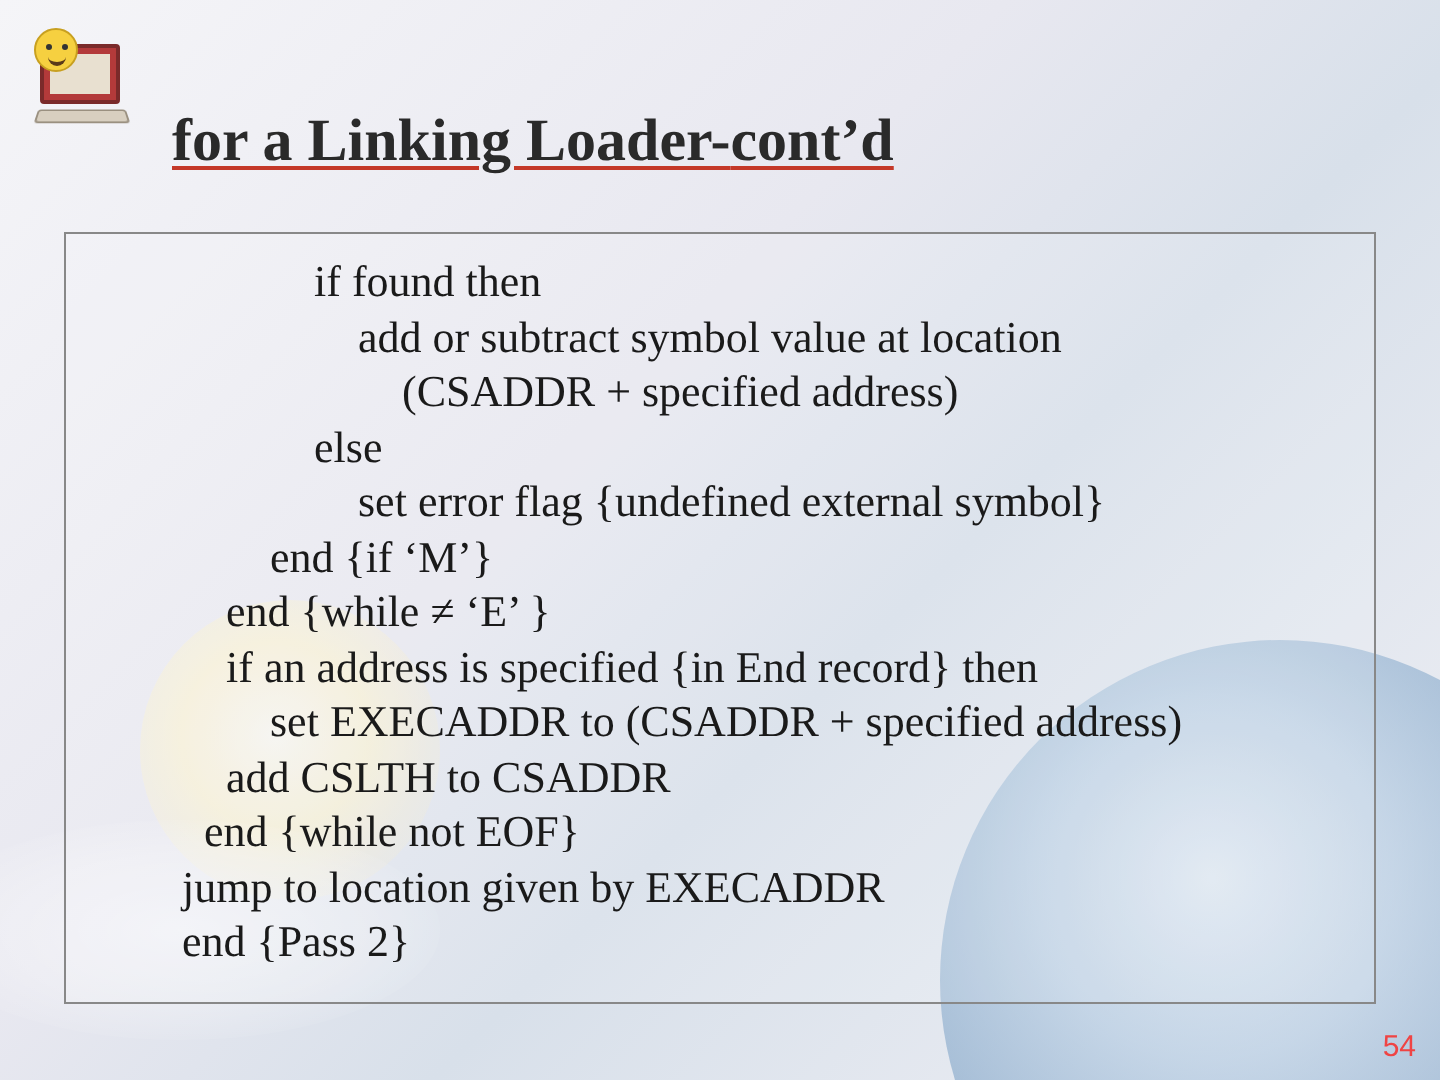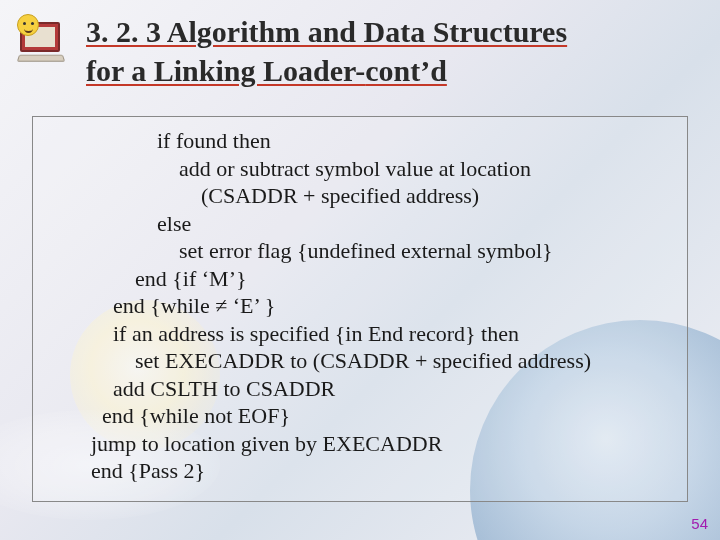--- a/index.html
+++ b/index.html
@@ -152,41 +152,41 @@
     line-height: 1.25;
     color: #1a1a1a;
     white-space: pre;
     font-family: "Times New Roman", Times, serif;
   }
   .page-num {
     position: absolute;
     right: 12px;
     bottom: 8px;
     font-size: 15px;
-    color: #a21caf;
+    color: #ef4444;
     font-family: Arial, sans-serif;
     z-index: 2;
   }
 </style>
 </head>
 <body>
 
 <div class="bg-sun"></div>
 <div class="bg-cloud"></div>
 <div class="bg-globe"></div>
 
 <div class="icon-box">
   <div class="monitor"></div>
   <div class="keyboard"></div>
   <div class="face"></div>
 </div>
 
 <div class="heading">
   <h1>
-    <span>3. 2. 3 Algorithm and Data Structures</span><br>
+    <br>
     <span>for a Linking Loader-</span><span class="contd">cont’d</span>
   </h1>
 </div>
 
 <div class="content-frame">
   <div class="pseudo">            if found then
                 add or subtract symbol value at location
                     (CSADDR + specified address)
             else
                 set error flag {undefined external symbol}

